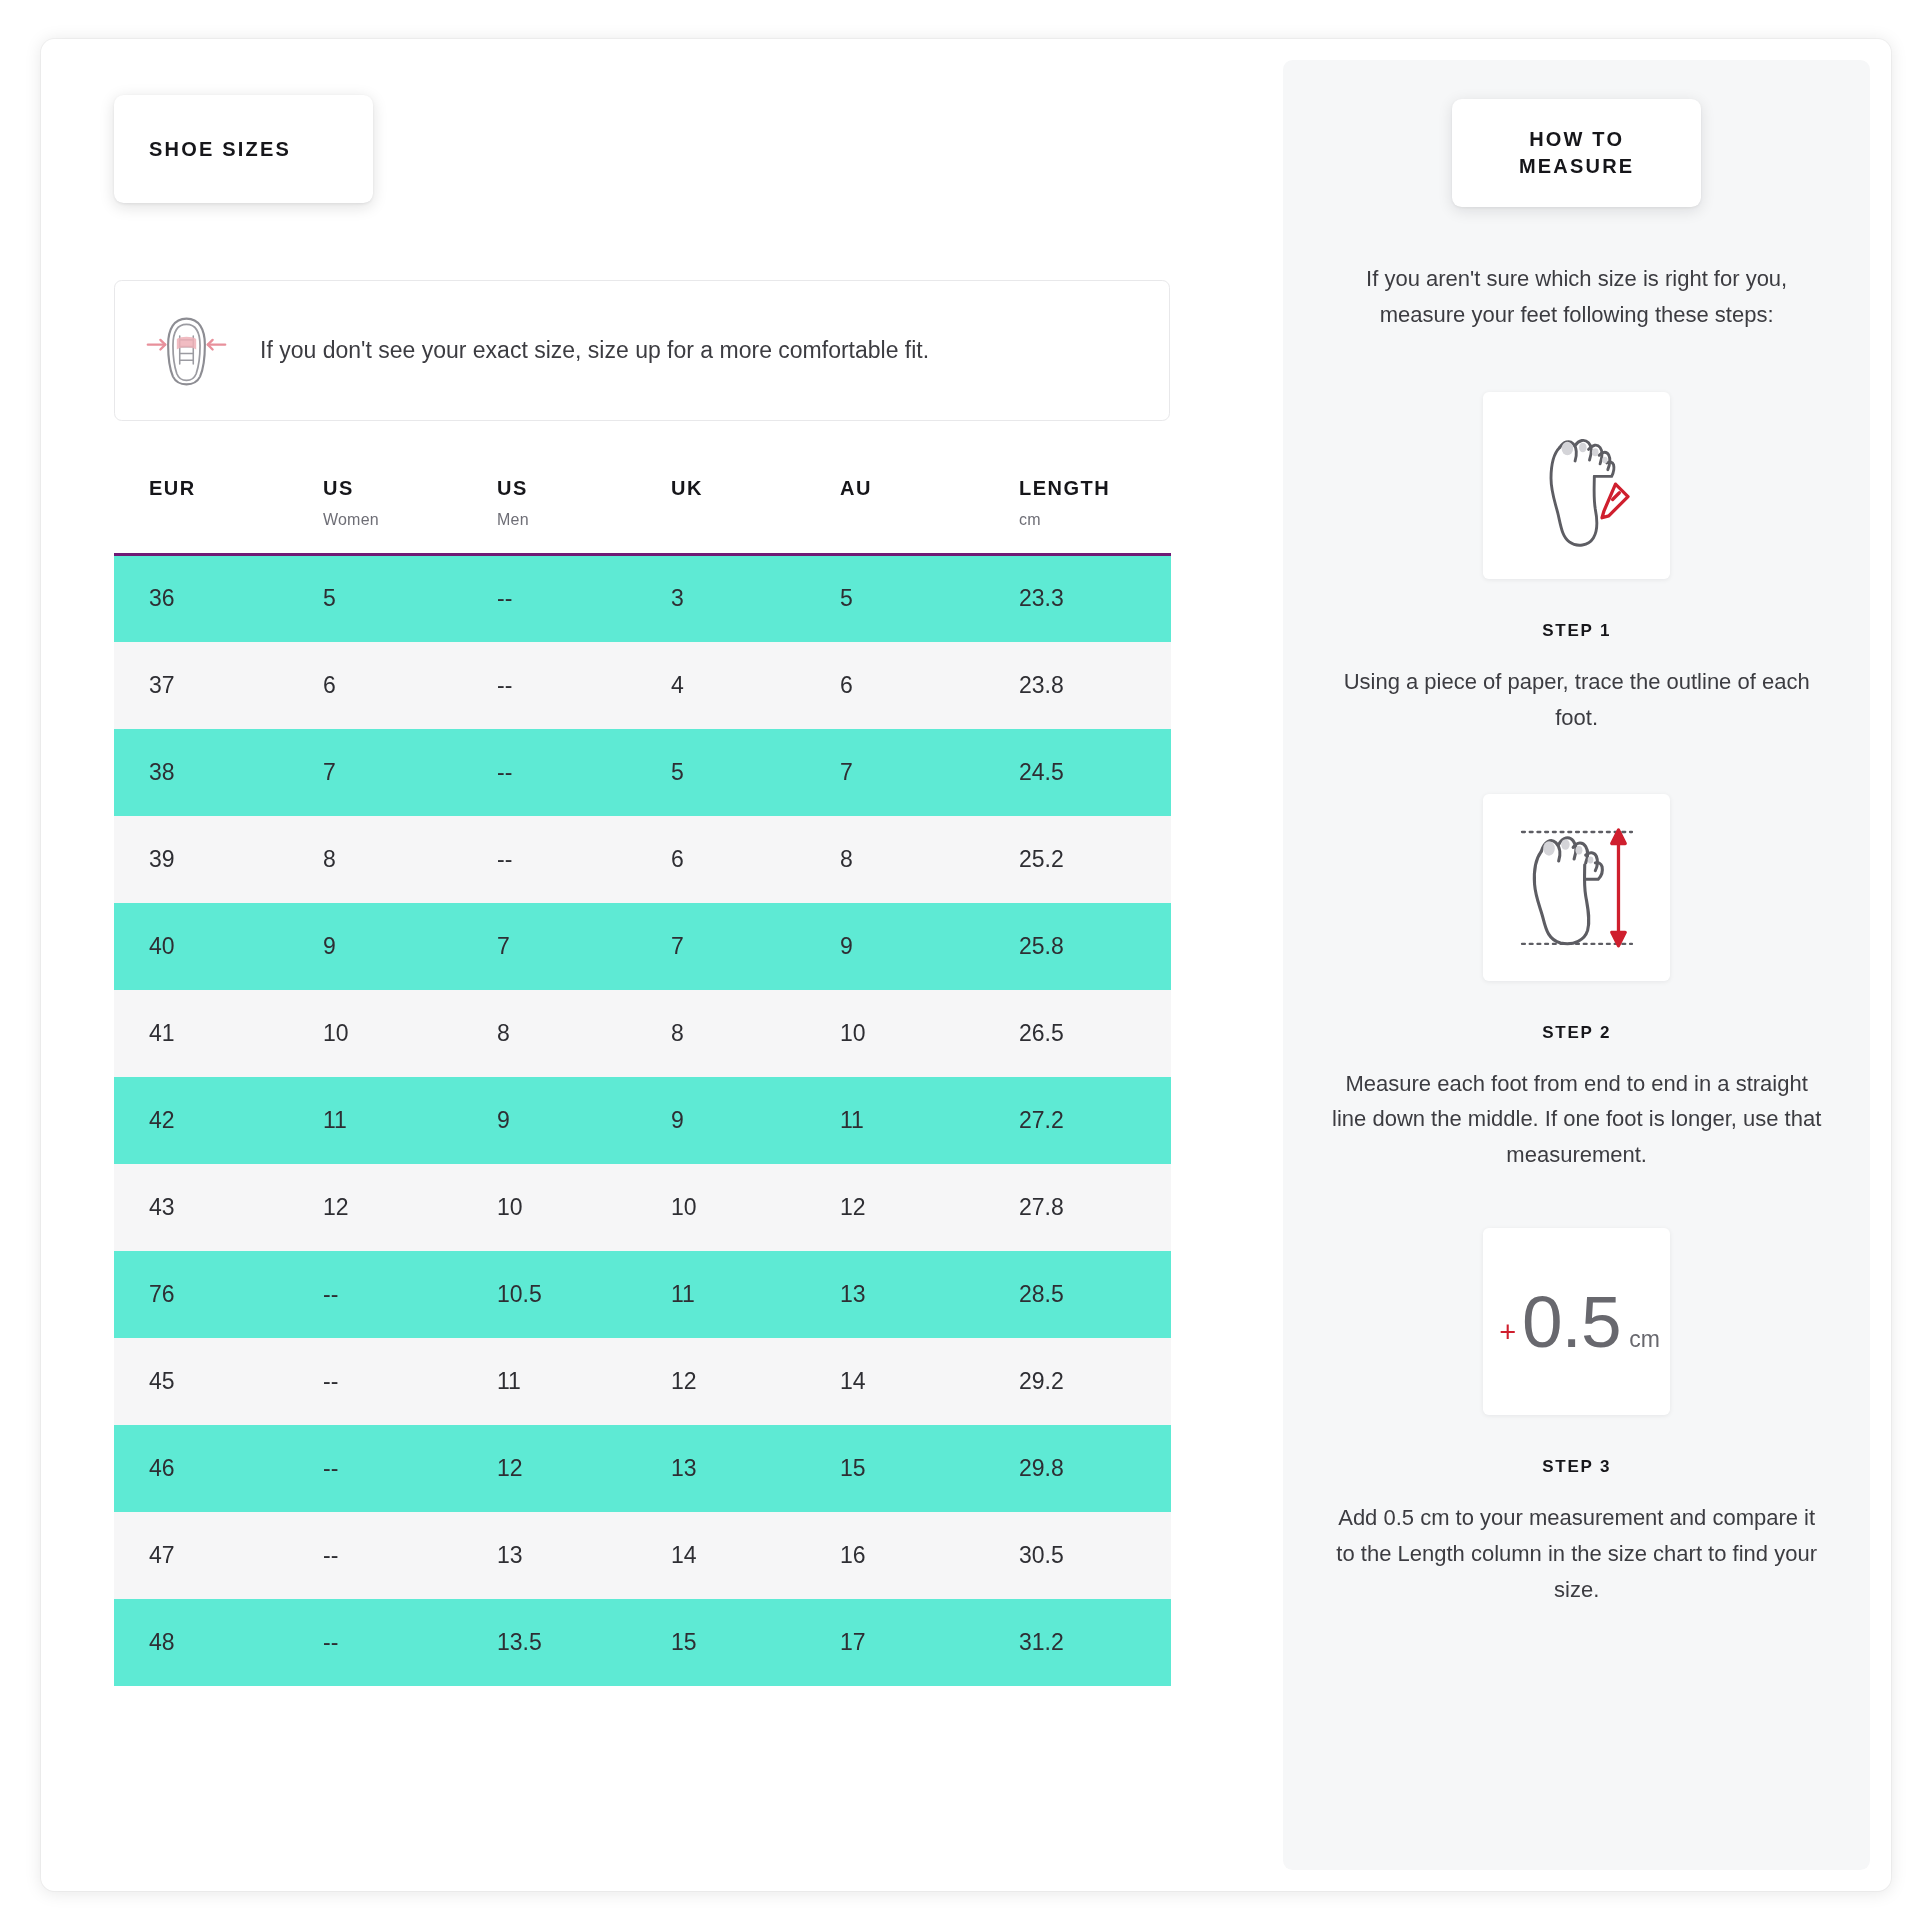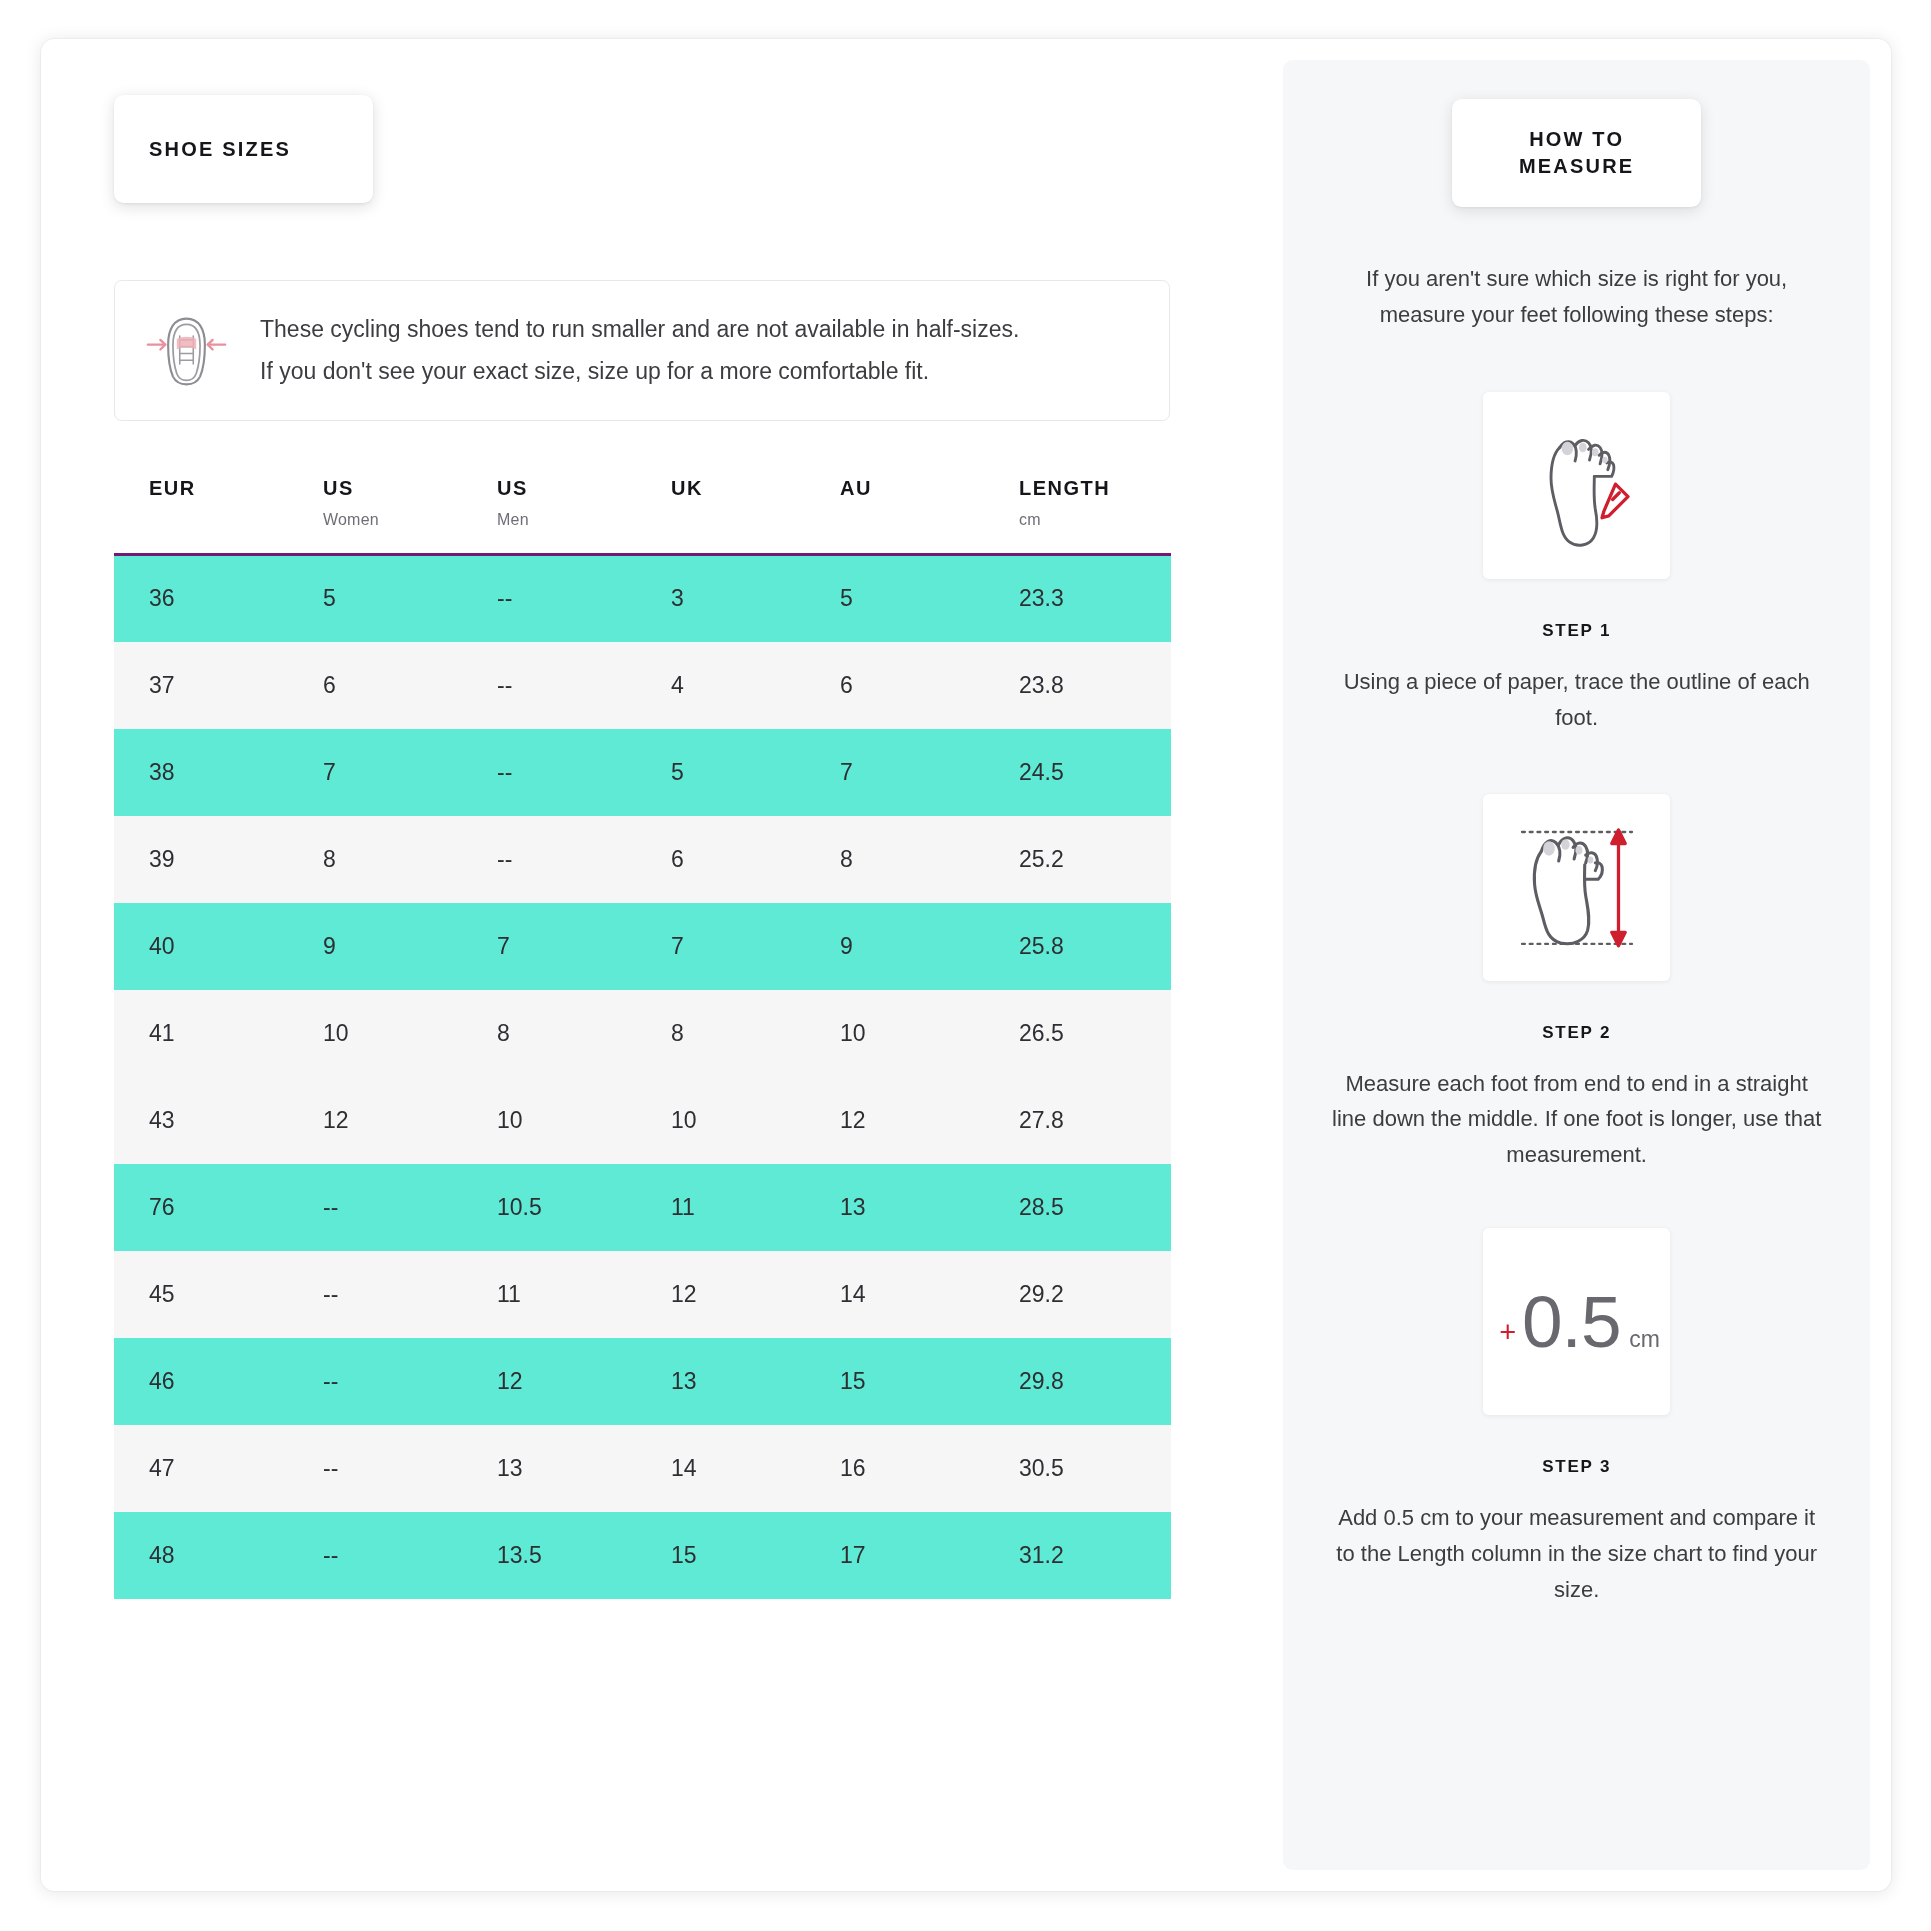--- a/index.html
+++ b/index.html
@@ -288,21 +288,20 @@
               <polyline points="19,35 24,40 19,45"></polyline>
             </g>
 
             <g stroke="#e8909b" stroke-width="2.4" stroke-linecap="round" stroke-linejoin="round" fill="none">
               <line x1="86" y1="40" x2="68" y2="40"></line>
               <polyline points="73,35 68,40 73,45"></polyline>
             </g>
           </svg>
         </div>
         <div class="note-text">
-          <div class="note-line">These cycling shoes tend to run smaller and are not available in half-sizes.</div>
           <div class="note-line">If you don't see your exact size, size up for a more comfortable fit.</div>
         </div>
       </div>
 
       <table class="size-table">
         <colgroup>
           <col class="c-eur">
             <col class="c-usw">
             <col class="c-usm">
           <col class="c-uk">
@@ -379,20 +378,28 @@
               <td>25.8</td>
             </tr>
             <tr class="odd">
               <td>41</td>
               <td>10</td>
               <td>8</td>
               <td>8</td>
               <td>10</td>
               <td>26.5</td>
             </tr>
+            <tr class="even">
+              <td>42</td>
+              <td>11</td>
+              <td>9</td>
+              <td>9</td>
+              <td>11</td>
+              <td>27.2</td>
+            </tr>
             <tr class="odd">
               <td>43</td>
               <td>12</td>
               <td>10</td>
               <td>10</td>
               <td>12</td>
               <td>27.8</td>
             </tr>
             <tr class="even">
               <td>76</td>

